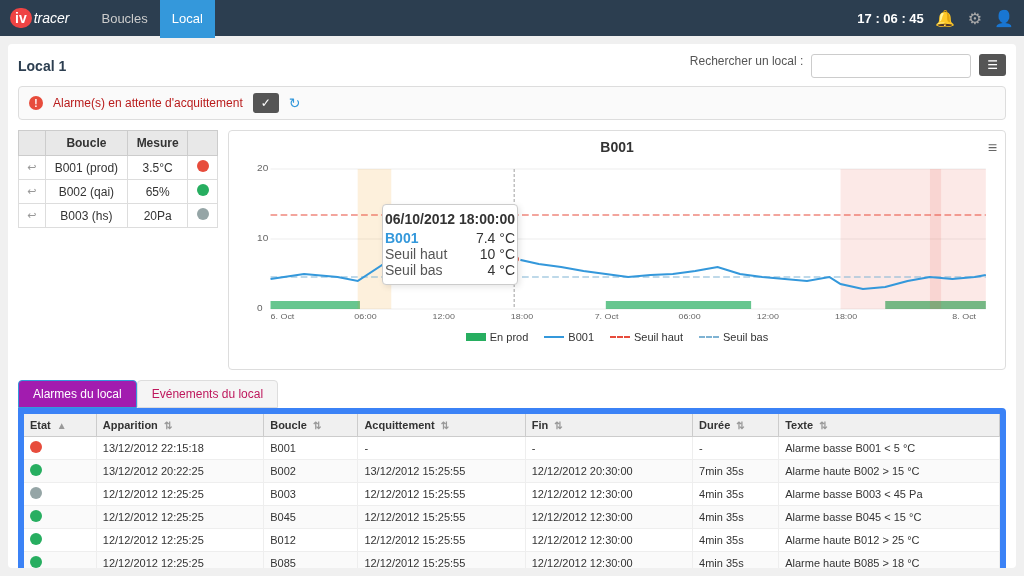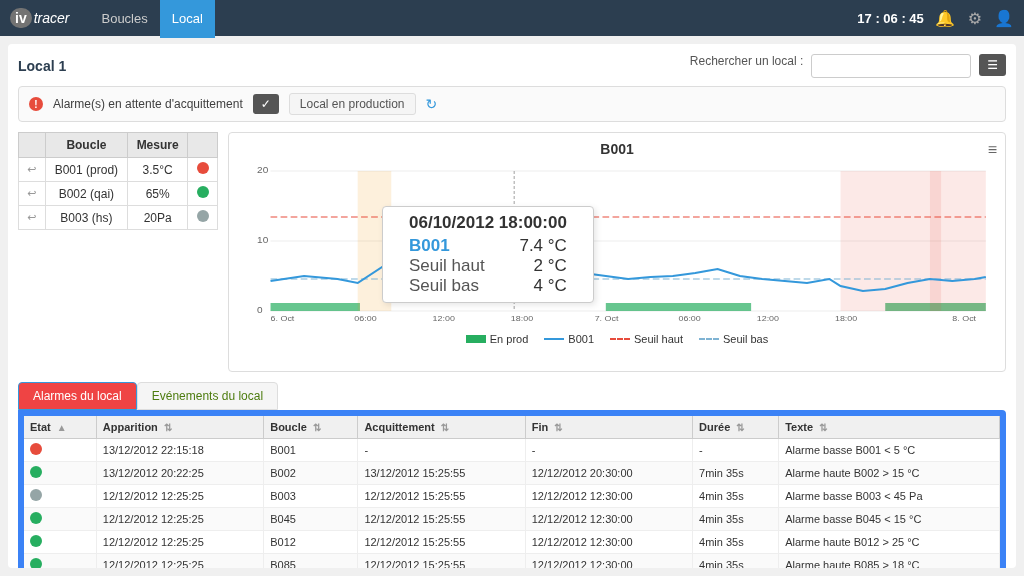--- a/index.html
+++ b/index.html
@@ -1,21 +1,21 @@
 <!DOCTYPE html>
 <html><head>
   <meta charset="utf-8">
   <style>
     * { box-sizing: border-box; margin: 0; padding: 0; }
     body { font-family: Arial, sans-serif; font-size: 12px; background: #f0f0f0; color: #333; width: 1024px; height: 576px; overflow: hidden; }
 
     
     .header { background: #2c3e50; display: flex; align-items: center; height: 36px; padding: 0 10px; color: white; }
     .logo { display: flex; align-items: center; margin-right: 20px; }
-    .logo-iv { background: #737373; color: white; font-weight: bold; font-size: 14px; padding: 2px 5px; border-radius: 10px; margin-right: 2px; }
+    .logo-iv { background: #ef4444; color: white; font-weight: bold; font-size: 14px; padding: 2px 5px; border-radius: 10px; margin-right: 2px; }
     .logo-text { color: #ffffff; font-size: 14px; font-style: italic; }
     .nav-item { color: #ccc; padding: 0 12px; cursor: pointer; font-size: 13px; height: 40px; display: flex; align-items: center; }
     .nav-item.active { background: #3498db; color: white; }
     .header-right { margin-left: auto; display: flex; align-items: center; gap: 12px; font-size: 13px; }
     .header-time { color: white; font-weight: bold; }
     .header-icon { color: #aaa; cursor: pointer; font-size: 16px; }
     .header-icon.bell { color: #e74c3c; }
 
     
     .main { background: white; margin: 8px; border-radius: 4px; padding: 10px; height: calc(576px - 52px); overflow: hidden; }
@@ -24,21 +24,21 @@
     .top-bar { display: flex; align-items: center; justify-content: space-between; margin-bottom: 8px; }
     .page-title { font-size: 14px; font-weight: bold; color: #2c3e50; }
     .search-area { display: flex; align-items: flex-start; gap: 8px; }
     .search-label { color: #555; font-size: 12px; }
     .search-input { border: 1px solid #ccc; border-radius: 3px; padding: 4px 8px; width: 160px; font-size: 12px; }
     .search-icon-btn { background: #555; color: white; border: none; padding: 4px 8px; border-radius: 3px; cursor: pointer; font-size: 12px; }
 
     
     .alert-bar { background: #fafafa; border: 1px solid #ddd; border-radius: 4px; padding: 6px 10px; display: flex; align-items: center; gap: 10px; margin-bottom: 10px; }
     .alert-dot { width: 14px; height: 14px; border-radius: 50%; background: #e74c3c; display: flex; align-items: center; justify-content: center; color: white; font-size: 10px; font-weight: bold; }
-    .alert-text { font-size: 12px; color: #404040; }
+    .alert-text { font-size: 12px; color: #b91c1c; }
     .check-btn { background: #555; color: white; border: none; padding: 3px 8px; border-radius: 3px; cursor: pointer; font-size: 12px; }
     .status-badge { background: #f5f5f5; border: 1px solid #ddd; padding: 3px 10px; border-radius: 3px; font-size: 12px; color: #555; }
     .refresh-btn { background: none; border: none; color: #3498db; cursor: pointer; font-size: 14px; }
 
     
     .content-area { display: flex; gap: 10px; height: 240px; }
 
     
     .boucles-panel { width: 200px; flex-shrink: 0; }
     .boucles-table { width: 100%; border-collapse: collapse; font-size: 12px; }
@@ -51,32 +51,32 @@
     .chart-menu { position: absolute; top: 8px; right: 8px; cursor: pointer; color: #666; font-size: 16px; }
     .chart-area { position: relative; width: 100%; height: 170px; }
     .chart-legend { display: flex; align-items: center; gap: 16px; font-size: 11px; margin-top: 2px; justify-content: center; }
     .legend-item { display: flex; align-items: center; gap: 4px; }
     .legend-green { width: 20px; height: 8px; background: #27ae60; }
     .legend-blue { width: 20px; height: 2px; background: #3498db; border-top: 2px solid #3498db; }
     .legend-red { width: 20px; height: 2px; border-top: 2px dashed #e74c3c; }
     .legend-lightblue { width: 20px; height: 2px; border-top: 2px dashed #7fb3d3; }
 
     
-    .chart-tooltip { position: absolute; top: 45px; left: 145px; background: white; border: 1px solid #ccc; padding: 6px 26px; border-radius: 4px; font-size: 17px; z-index: 10; box-shadow: 2px 2px 6px rgba(0,0,0,0.1); }
+    .chart-tooltip { position: absolute; top: 45px; left: 145px; background: white; border: 1px solid #ccc; padding: 6px 2px; border-radius: 4px; font-size: 14px; z-index: 10; box-shadow: 2px 2px 6px rgba(0,0,0,0.1); }
     .tooltip-date { font-weight: bold; color: #333; margin-bottom: 3px; }
     .tooltip-row { display: flex; justify-content: space-between; gap: 20px; }
     .tooltip-label { color: #3498db; font-weight: bold; }
     .tooltip-label-gray { color: #555; }
 
     
     .bottom-section { margin-top: 10px; }
     .tabs { display: flex; gap: 0; margin-bottom: 0; }
     .tab { padding: 6px 14px; border-radius: 4px 4px 0 0; cursor: pointer; font-size: 12px; border: 1px solid #ddd; }
-    .tab.active { background: #ef4444; color: white; border-color: #3498db; }
-    .tab.inactive { background: #f5f5f5; color: #4d7c0f; }
+    .tab.active { background: #a21caf; color: white; border-color: #3498db; }
+    .tab.inactive { background: #f5f5f5; color: #be185d; }
 
     
     .alarm-table-container { border: 6px solid #3b82f6; border-radius: 0 4px 4px 4px; overflow: hidden; }
     .alarm-table { width: 100%; border-collapse: collapse; font-size: 11px; }
     .alarm-table th { background: #f0f0f0; padding: 5px 6px; text-align: left; border-bottom: 1px solid #ccc; border-right: 1px solid #ccc; color: #333; font-weight: bold; cursor: pointer; white-space: nowrap; }
     .alarm-table td { padding: 4px 6px; border-bottom: 1px solid #eee; border-right: 1px solid #eee; white-space: nowrap; }
     .alarm-table tr:nth-child(even) { background: #fafafa; }
     .sort-icon { color: #999; font-size: 10px; margin-left: 3px; }
 
     
@@ -108,21 +108,20 @@
       <span class="search-label">Rechercher un local :</span>
       <input class="search-input" type="text" style="">
       <button class="search-icon-btn">☰</button>
     </div>
   </div>
 
   <div class="alert-bar">
     <div class="alert-dot">!</div>
     <span class="alert-text">Alarme(s) en attente d'acquittement</span>
     <button class="check-btn">✓</button>
-    <span class="status-badge">Local en production</span>
     <button class="refresh-btn">↻</button>
   </div>
 
   <div class="content-area">
 
     <div class="boucles-panel">
       <table class="boucles-table">
         <thead>
           <tr>
             <th></th>
@@ -202,21 +201,21 @@
 
         
         <div class="chart-tooltip">
           <div class="tooltip-date">06/10/2012 18:00:00</div>
           <div class="tooltip-row">
             <span class="tooltip-label">B001</span>
             <span>7.4 °C</span>
           </div>
           <div class="tooltip-row">
             <span class="tooltip-label-gray">Seuil haut</span>
-            <span>2 °C</span>
+            <span>10 °C</span>
           </div>
           <div class="tooltip-row">
             <span class="tooltip-label-gray">Seuil bas</span>
             <span>4 °C</span>
           </div>
         </div>
       </div>
 
       <div class="chart-legend">
         <div class="legend-item">

